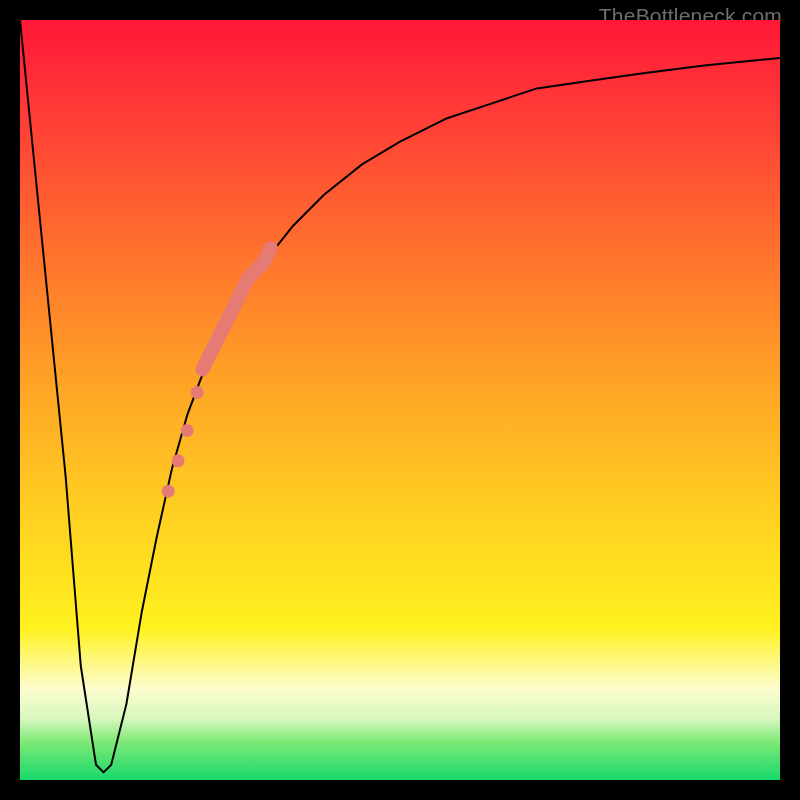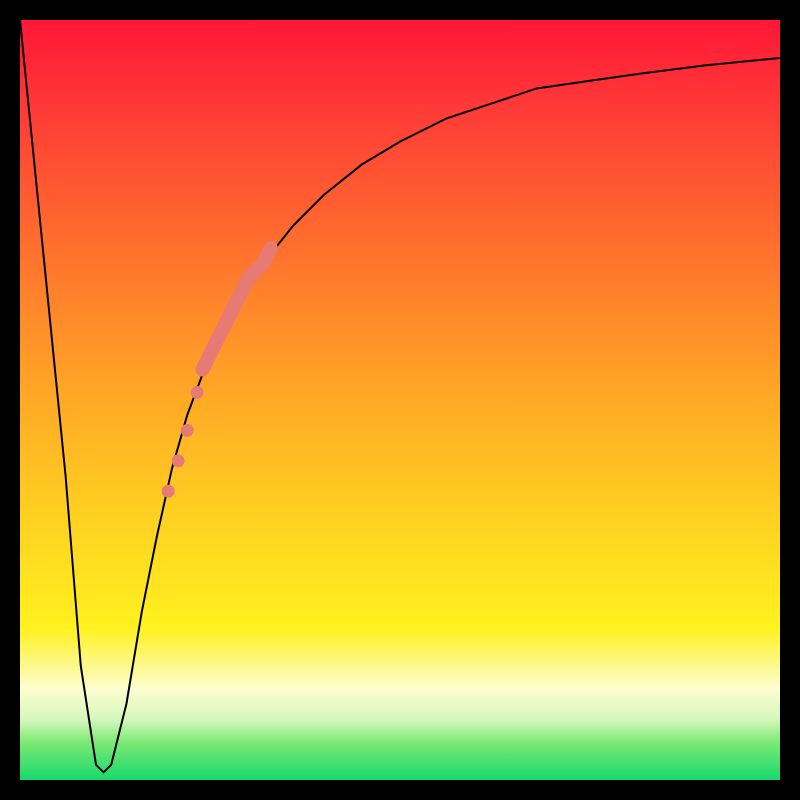--- a/index.html
+++ b/index.html
@@ -53,20 +53,21 @@
     left: 0;
     top: 0;
     width: 760px;
     height: 760px;
   }
 </style>
 </head>
 <body>
 
 <div class="frame">
+  <div class="watermark">TheBottleneck.com</div>
   <div class="plot">
     <svg class="curve" viewBox="0 0 760 760" preserveAspectRatio="none">
       <g id="svg-layer">
           <path d="M0.00 0.00 L22.80 228.00 L45.60 456.00 L60.80 646.00 L76.00 744.80 L83.60 752.40 L91.20 744.80 L106.40 684.00 L121.60 592.80 L136.80 516.80 L152.00 448.40 L167.20 395.20 L190.00 334.40 L212.80 288.80 L243.20 243.20 L273.60 205.20 L304.00 174.80 L342.00 144.40 L380.00 121.60 L425.60 98.80 L471.20 83.60 L516.80 68.40 L570.00 60.80 L623.20 53.20 L684.00 45.60 L760.00 38.00" fill="none" stroke="#000000" stroke-width="2" stroke-linejoin="round"></path>
           <path d="M182.40 349.60 L190.00 334.40 L197.60 319.20 L212.80 288.80 L228.00 258.40 L243.20 243.20 L250.80 228.00" fill="none" stroke="#e67a74" stroke-width="14" stroke-linecap="round"></path>
           <circle cx="148.20" cy="471.20" r="6.5" fill="#e67a74"></circle>
           <circle cx="158.08" cy="440.80" r="6.5" fill="#e67a74"></circle>
           <circle cx="167.20" cy="410.40" r="6.5" fill="#e67a74"></circle>
           <circle cx="177.08" cy="372.40" r="6.5" fill="#e67a74"></circle>
         </g>

